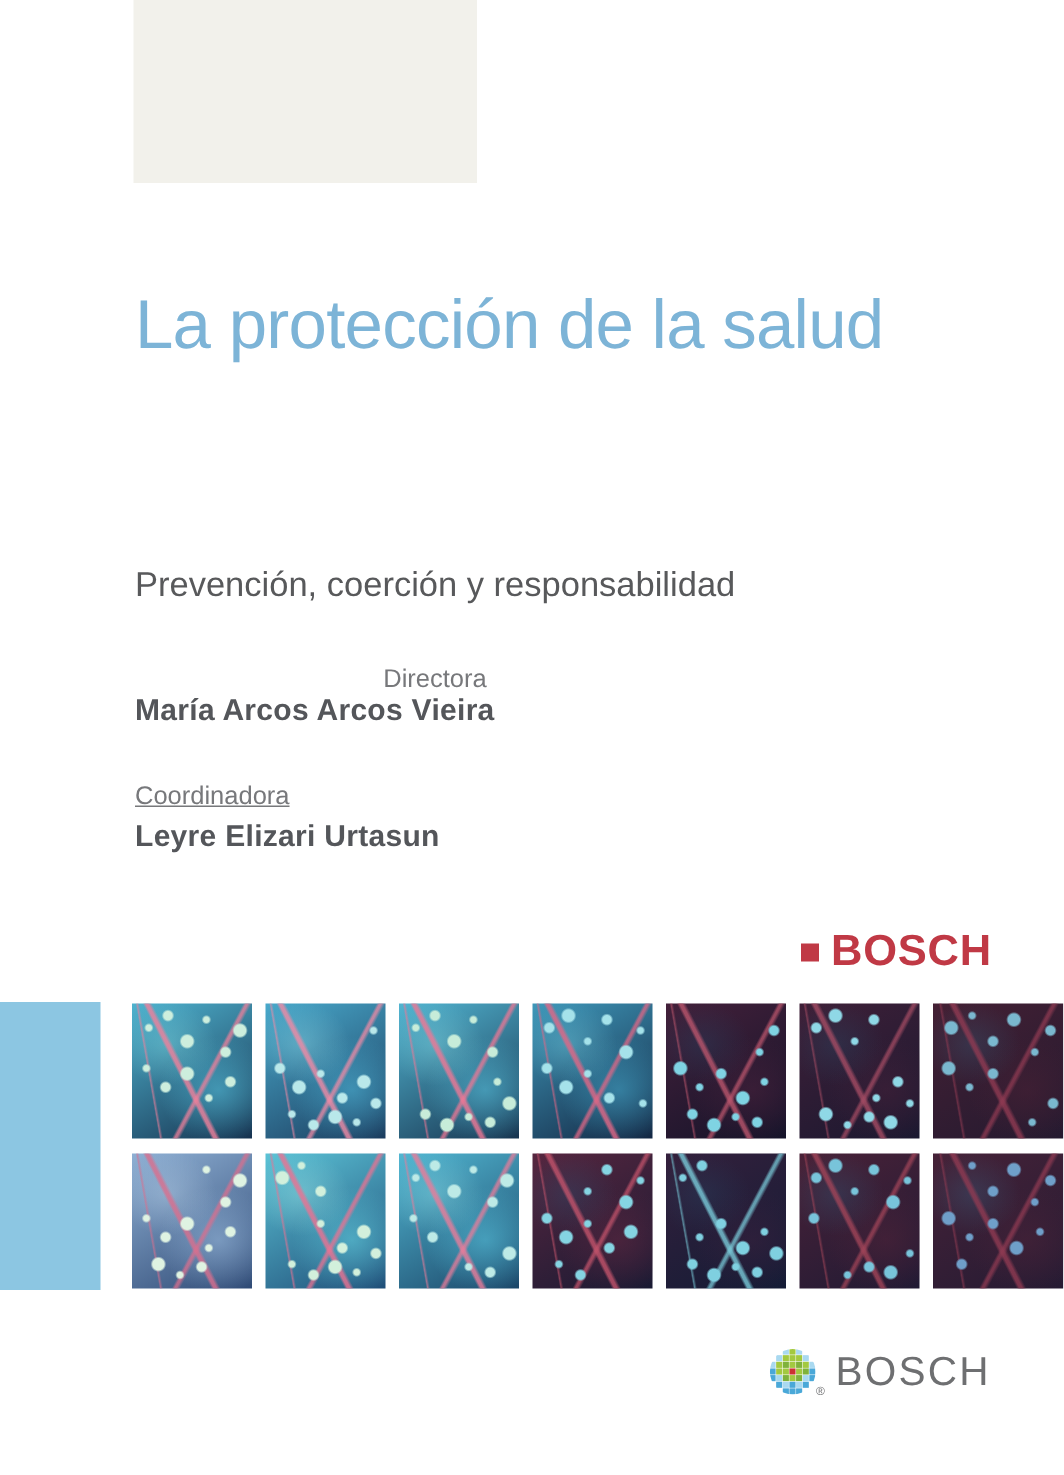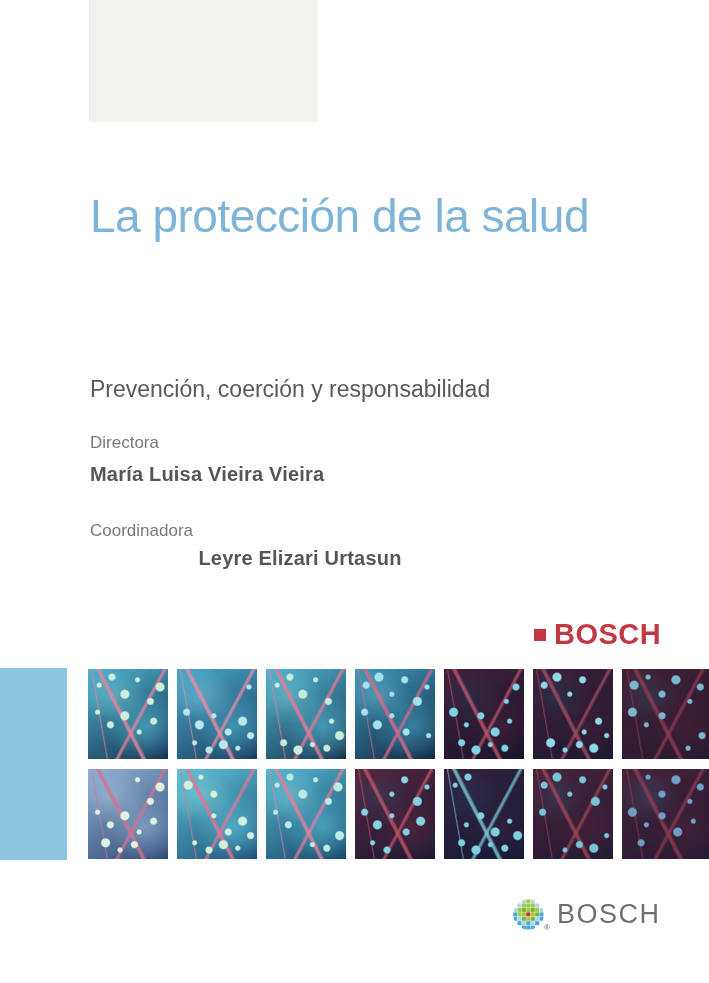--- a/index.html
+++ b/index.html
@@ -14,24 +14,24 @@
   
   #spine-tab{left:89px;top:0;width:229px;height:122px;}
   
   #title{left:90px;top:190px;width:560px;font-size:46px;line-height:53px;font-weight:400;letter-spacing:-0.5px;}
   #title .tline{display:block;}
   
   #subtitle{left:90px;top:376px;width:520px;font-size:23px;line-height:27px;font-weight:400;}
   
   .role{left:90px;width:400px;font-size:17px;color:#77787b;}
   .person{left:90px;width:420px;font-size:20px;font-weight:700;color:#54565a;letter-spacing:0.2px;}
-  #role-1{top:433px;}
+  #role-1{top:443px;text-align:center;}
   #name-1{top:463px;}
-  #role-2{top:521px;}
-  #name-2{top:547px;text-align:center;}
+  #role-2{top:521px;text-decoration:underline;}
+  #name-2{top:547px;}
   
   #brand-top{left:534px;top:617px;height:34px;display:flex;align-items:center;gap:8px;}
   #brand-top-square{width:12px;height:12px;margin-top:2px;}
   #brand-top-label{font-size:29px;font-weight:700;letter-spacing:0.5px;line-height:34px;}
   
   #accent-bar{left:0;top:668px;width:67px;height:192px;}
   .tile{position:absolute;height:90px;}
   
   #brand-bottom{left:513px;top:897px;width:160px;height:40px;}
   #sphere{position:absolute;left:0;top:2px;width:31px;height:31px;}
@@ -45,21 +45,21 @@
 
   <div id="spine-tab" class="abs" style="background: rgb(242, 241, 235);"></div>
 
   <h1 id="title" class="abs" style="margin: 0px; font-weight: 400; color: rgb(125, 180, 215);">
     <span class="tline">La protección de la salud</span>
   </h1>
 
   <div id="subtitle" class="abs" style="color: rgb(88, 89, 91);">Prevención, coerción y responsabilidad</div>
 
   <div id="role-1" class="abs role">Directora</div>
-  <div id="name-1" class="abs person">María Luisa Vieira Vieira</div>
+  <div id="name-1" class="abs person">María Arcos Arcos Vieira</div>
 
   <div id="role-2" class="abs role">Coordinadora</div>
   <div id="name-2" class="abs person">Leyre Elizari Urtasun</div>
 
   <div id="brand-top" class="abs">
     <span id="brand-top-square" style="background: rgb(192, 57, 69);"></span>
     <span id="brand-top-label" style="color: rgb(192, 57, 69);">BOSCH</span>
   </div>
 
   <div id="accent-bar" class="abs" style="background: rgb(140, 198, 226);"></div>

